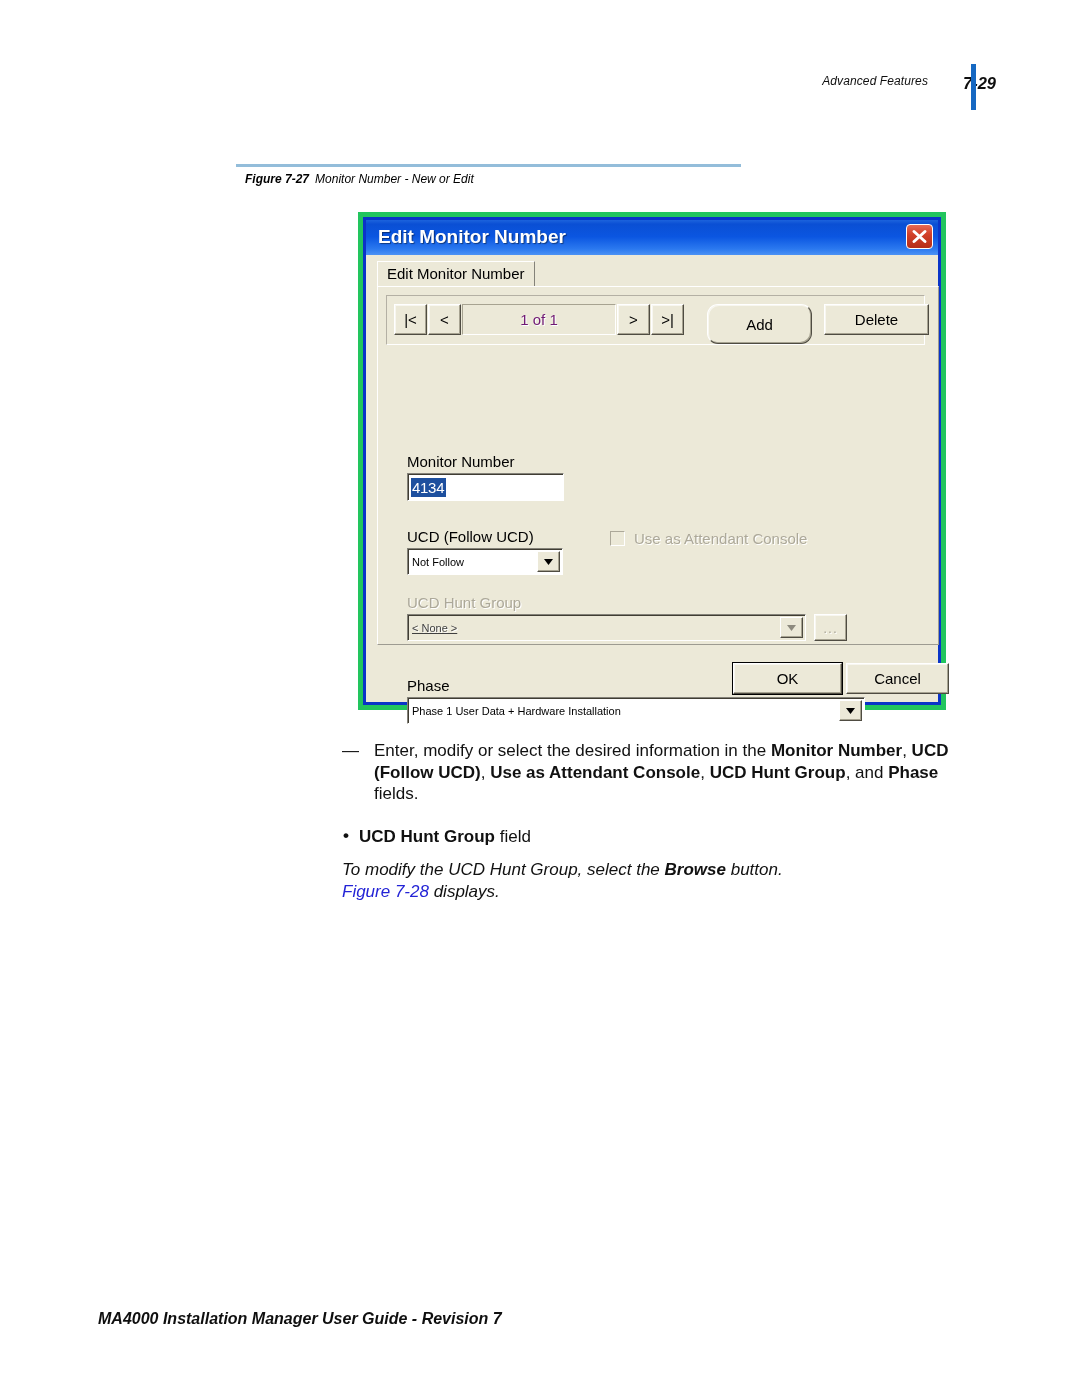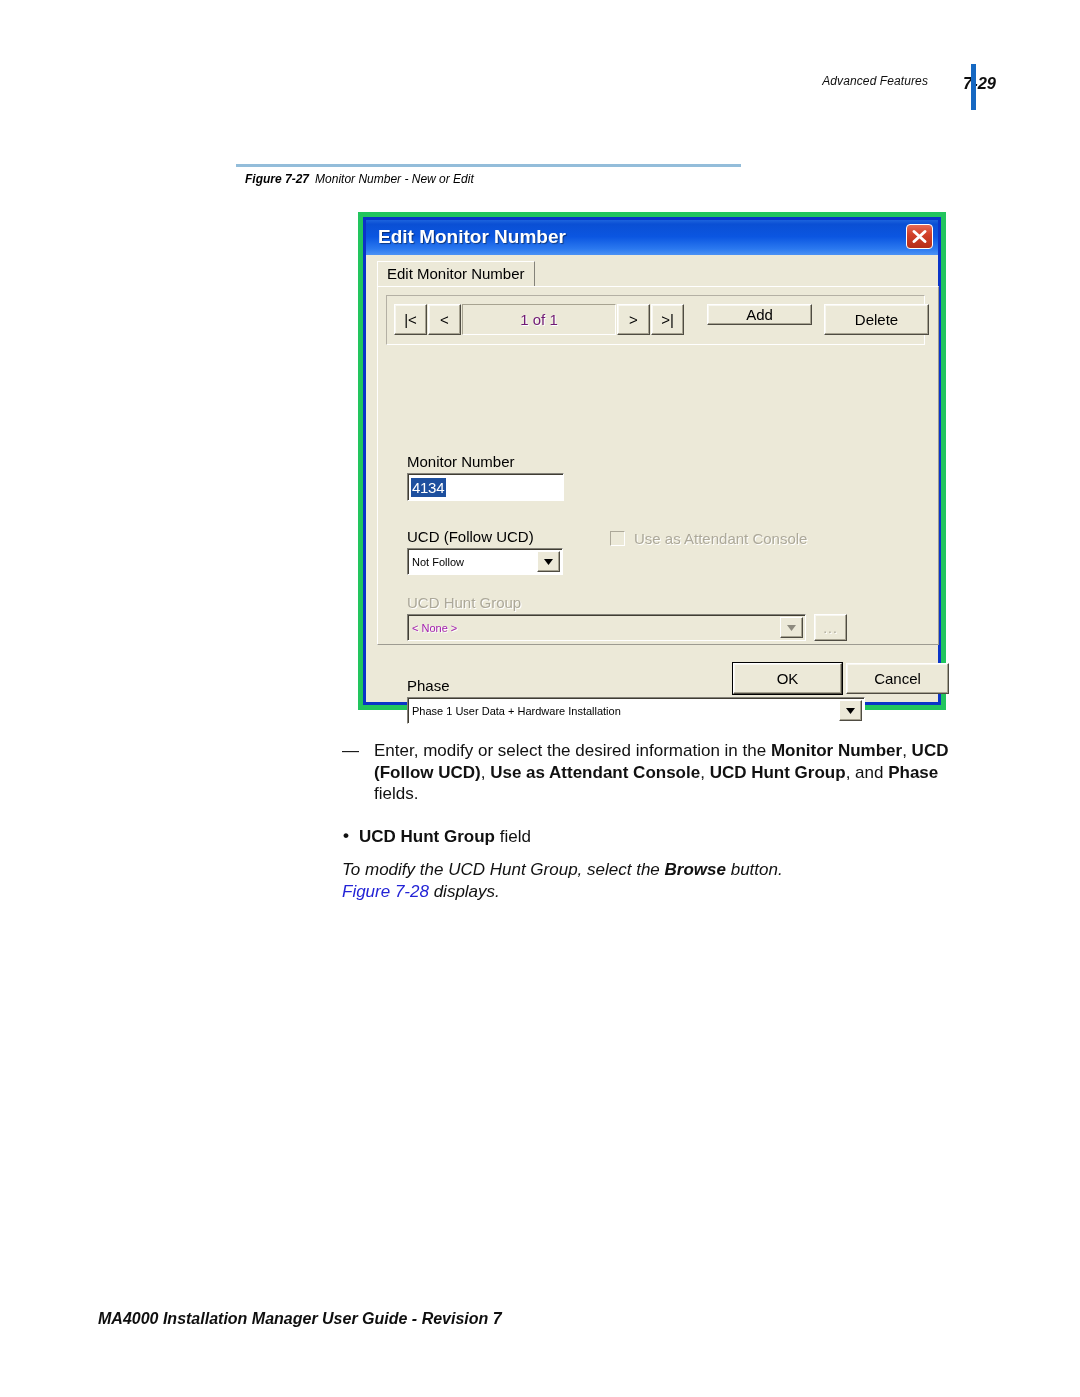--- a/index.html
+++ b/index.html
@@ -216,21 +216,21 @@
     border-right: 1px solid #ffffff;
     border-bottom: 1px solid #ffffff;
     box-sizing: border-box;
     display: flex; align-items: center; justify-content: center;
     font-size: 15px;
     color: #701a75;
     text-shadow: 1px 1px 0 #ffffff;
   }
   #btn-next   { left: 230px; top: 8px; width: 33px; height: 31px; }
   #btn-last   { left: 264px; top: 8px; width: 33px; height: 31px; }
-  #btn-add    { left: 320px; top: 8px; width: 105px; height: 21px; }
+  #btn-add    { left: 320px; top: 8px; width: 105px; height: 40px; border-radius: 11px; }
   #btn-delete { left: 437px; top: 8px; width: 105px; height: 31px; }
 
   
   .field-label {
     position: absolute;
     font-size: 15px;
     color: #000;
     white-space: nowrap;
   }
   .field-label.disabled {
@@ -262,21 +262,22 @@
     border-bottom: 1px solid #ffffff;
     box-shadow: inset 1px 1px 0 #403d33;
     box-sizing: border-box;
     font-size: 11px;
     display: flex;
     align-items: center;
     cursor: pointer;
   }
   .win-combo.disabled {
     background: #ece9d8;
-    color: #a21caf;
+    color: #404040;
+    text-decoration: underline;
   }
   .combo-value {
     flex: 1;
     padding-left: 4px;
     white-space: nowrap;
     overflow: hidden;
   }
   .win-combo.disabled .combo-value { text-shadow: 1px 1px 0 #ffffff; }
   .combo-arrow {
     width: 23px;

